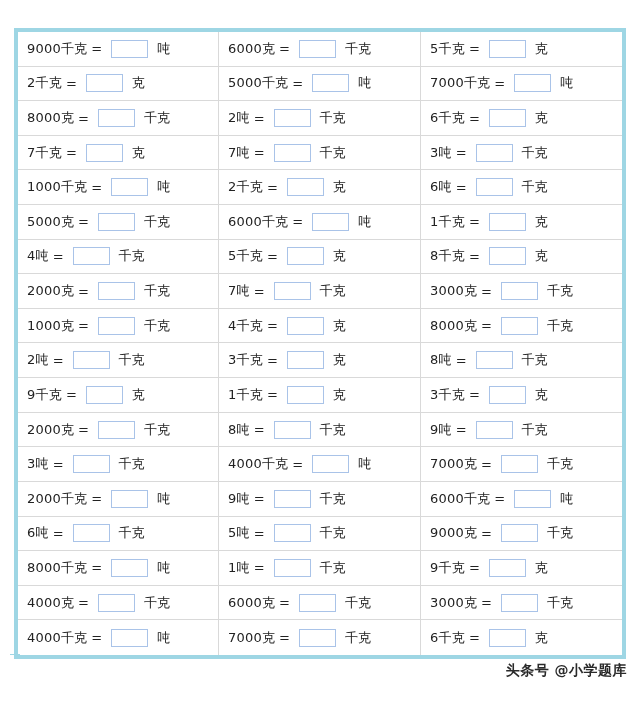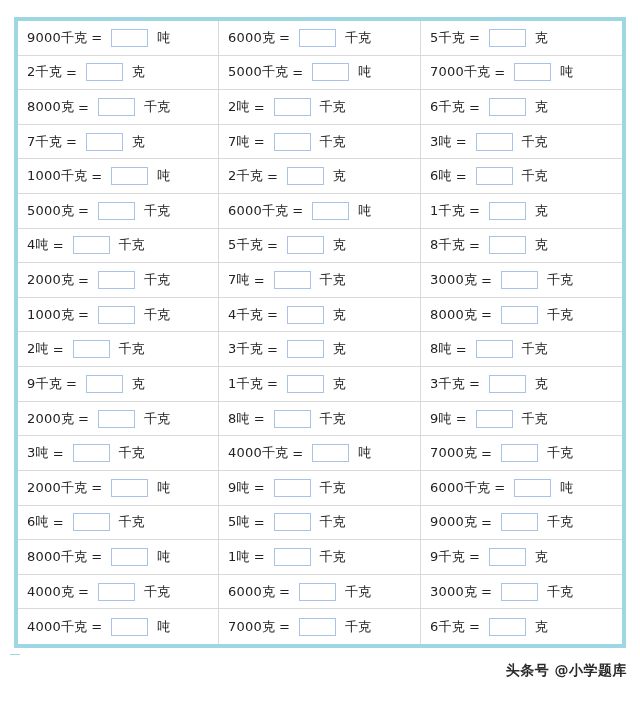--- a/index.html
+++ b/index.html
@@ -11,21 +11,21 @@
     width: 640px;
     height: 705px;
     position: relative;
     overflow: hidden;
     font-family: "DejaVu Sans", "Liberation Sans", sans-serif;
     color: #222222;
   }
   .sheet {
     position: absolute;
     left: 14px;
-    top: 17px;
+    top: 28px;
     width: 604px;
     height: 623px;
     border: 4px solid #9ed6e4;
     background: #ffffff;
   }
   .sheet-underline {
     position: absolute;
     left: 10px;
     top: 654px;
     width: 10px;

